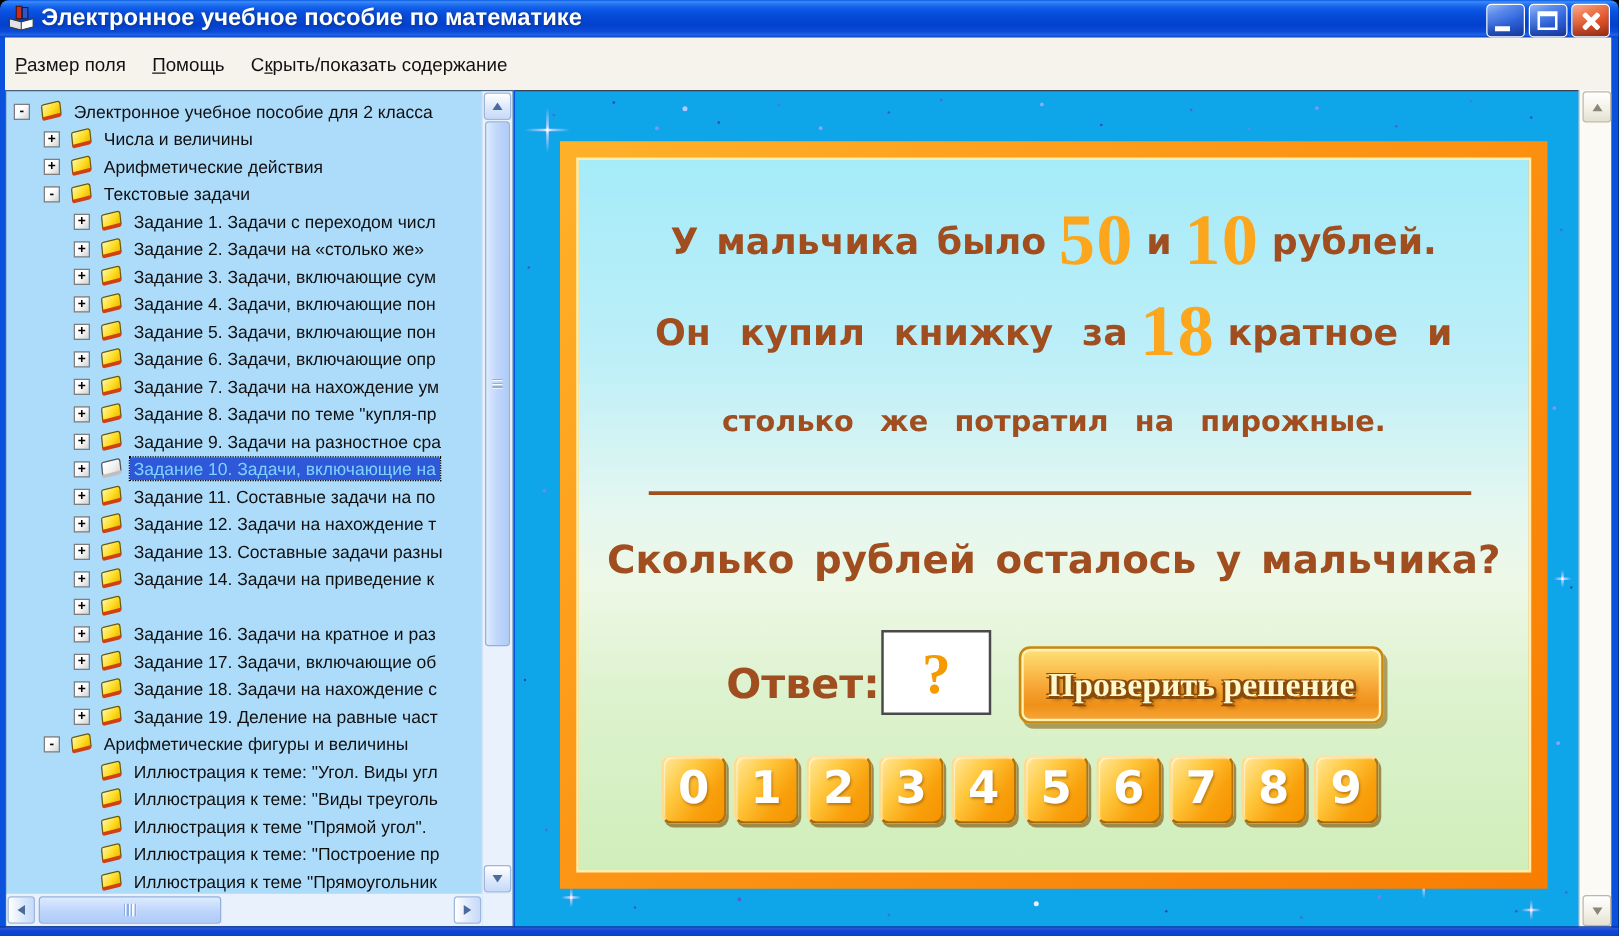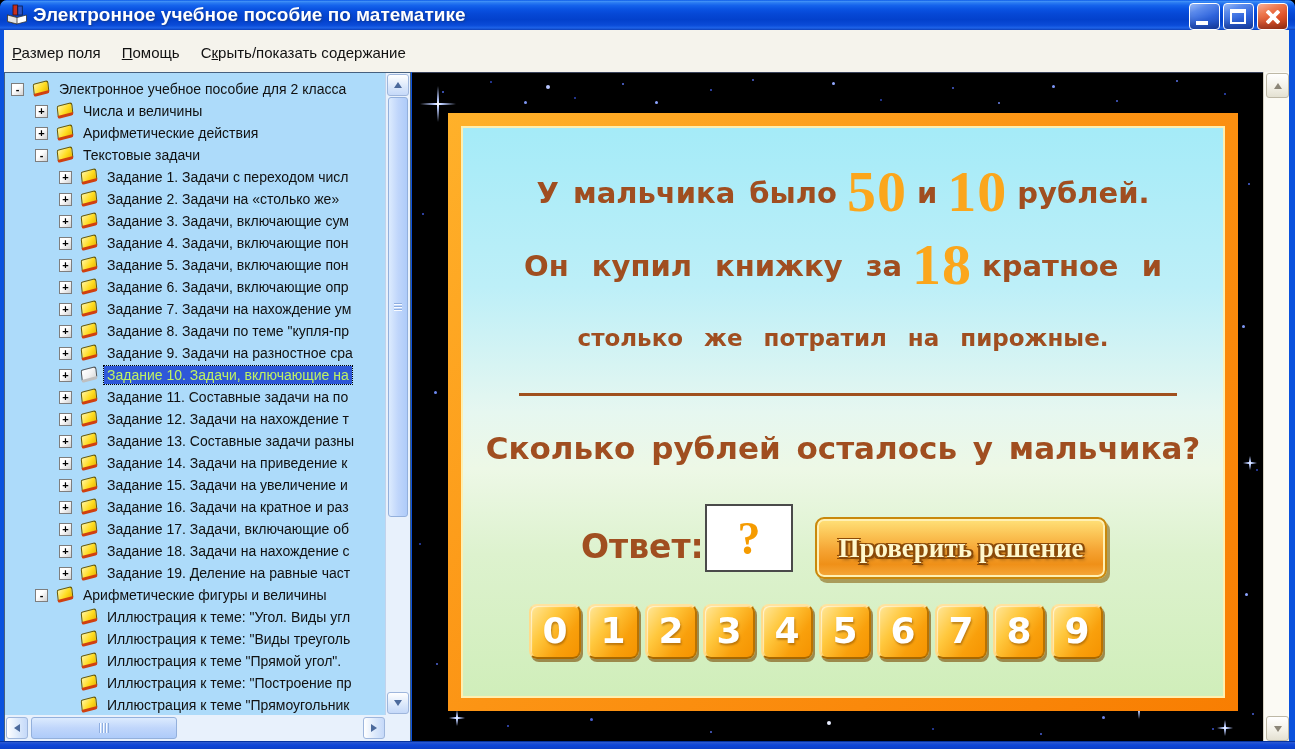--- a/index.html
+++ b/index.html
@@ -30,40 +30,40 @@
   .tree-panel{position:absolute;left:4px;top:72px;width:407px;height:670px;background:#ADDBFA;border:1px solid #46607E;box-sizing:border-box;overflow:hidden;}
   .tree-rows{position:absolute;left:0;top:0;right:24px;bottom:26px;overflow:hidden;padding-top:5px;}
   .tree-row{display:flex;align-items:center;height:22px;white-space:nowrap;font-size:14px;color:#101010;}
   .toggle{flex:0 0 auto;width:11px;height:11px;background:linear-gradient(135deg,#fff 40%,#D2D2D2);border:1px solid #7E7E7E;font:700 11px/10px "Liberation Sans",sans-serif;text-align:center;color:#000;margin-right:3px;}
   .toggle.hidden{visibility:hidden;}
   .book-icon{flex:0 0 auto;width:14px;height:10px;margin:0 7px 2px 6px;background:linear-gradient(135deg,#FFF4A2 0%,#FFDD22 55%,#E9B600 100%);border:1px solid #6B5A00;border-radius:2px 3px 2px 2px;transform:rotate(-14deg) skewX(-8deg);position:relative;}
   .book-icon::after{content:'';position:absolute;left:-1px;right:-1px;bottom:-2px;height:3px;background:#D04010;border-radius:0 0 2px 2px;}
   .book-icon.open{background:linear-gradient(135deg,#FFFFFF 0%,#F2F2F2 55%,#D8D8D8 100%);border-color:#555;}
   .book-icon.open::after{background:#BFBFBF;}
   .tree-label{padding:1px 3px;}
-  .tree-label.selected{background:#2E58D8;color:#bef264;outline:1px dotted #000;}
+  .tree-label.selected{background:#2E58D8;color:#7dd3fc;outline:1px dotted #000;}
 
   
   .tree-vscroll{position:absolute;top:0;right:0;width:24px;bottom:26px;background:#E8F1FC;border-left:1px solid #C2D3EC;}
   .tree-hscroll{position:absolute;left:0;bottom:0;height:26px;right:24px;background:#E8F1FC;}
   .corner{position:absolute;right:0;bottom:0;width:24px;height:26px;background:#E8F1FC;}
   .sb-btn{position:absolute;width:22px;height:22px;margin:1px;background:linear-gradient(180deg,#FFFFFF 0%,#DCE9FB 55%,#C5D9F9 100%);border:1px solid #9EB6DC;border-radius:3px;display:flex;align-items:center;justify-content:center;box-sizing:border-box;}
   .sb-btn.h{background:linear-gradient(90deg,#FFFFFF 0%,#DCE9FB 55%,#C5D9F9 100%);}
   .sb-thumb-v{position:absolute;left:2px;right:2px;top:24px;height:418px;background:linear-gradient(90deg,#DCEBFE 0%,#C0D6FB 50%,#AECBF9 100%);border:1px solid #93B0DC;border-radius:3px;}
   .sb-thumb-v::after{content:'';position:absolute;left:5px;right:5px;top:50%;height:8px;transform:translateY(-50%);background:repeating-linear-gradient(180deg,#8FAEE0 0 1px,rgba(255,255,255,.9) 1px 2px,transparent 2px 3px);}
   .sb-thumb-h{position:absolute;top:2px;bottom:2px;left:26px;width:144px;background:linear-gradient(180deg,#DCEBFE 0%,#C0D6FB 50%,#AECBF9 100%);border:1px solid #93B0DC;border-radius:3px;}
   .sb-thumb-h::after{content:'';position:absolute;top:5px;bottom:5px;left:50%;width:10px;transform:translateX(-50%);background:repeating-linear-gradient(90deg,#8FAEE0 0 1px,rgba(255,255,255,.9) 1px 2px,transparent 2px 3px);}
   .arr{width:0;height:0;border-style:solid;}
   .arr.up{border-width:0 4px 6px 4px;border-color:transparent transparent #4C6A9C transparent;}
   .arr.down{border-width:6px 4px 0 4px;border-color:#4C6A9C transparent transparent transparent;}
   .arr.left{border-width:4px 6px 4px 0;border-color:transparent #4C6A9C transparent transparent;}
   .arr.right{border-width:4px 0 4px 6px;border-color:transparent transparent transparent #4C6A9C;}
 
   
-  .main-panel{position:absolute;left:412px;top:72px;width:851px;height:670px;background:#000000;border-top:1px solid #39425A;box-sizing:border-box;overflow:hidden;}
+  .main-panel{position:absolute;left:412px;top:72px;width:851px;height:670px;background:#0ea5e9;border-top:1px solid #39425A;box-sizing:border-box;overflow:hidden;}
   .star{position:absolute;border-radius:50%;}
   .sparkle{position:absolute;}
   .sparkle::before{content:'';position:absolute;left:50%;top:0;width:2px;height:100%;transform:translateX(-50%);background:linear-gradient(180deg,transparent 0%,#B9CBFF 40%,#FFFFFF 50%,#B9CBFF 60%,transparent 100%);}
   .sparkle::after{content:'';position:absolute;top:50%;left:0;height:2px;width:100%;transform:translateY(-50%);background:linear-gradient(90deg,transparent 0%,#B9CBFF 40%,#FFFFFF 50%,#B9CBFF 60%,transparent 100%);}
 
   .card{position:absolute;left:36px;top:40px;width:790px;height:598px;box-sizing:border-box;padding:13px;background:linear-gradient(135deg,#FFB12A 0%,#FC9414 45%,#F87E02 100%);}
   .card-inner{position:relative;width:100%;height:100%;box-sizing:border-box;border:2px solid #FFEFAF;
     background:linear-gradient(180deg,#A5EBF8 0%,#BDEFF8 28%,#E6F7F0 50%,#EDF8E6 60%,#DDF2CE 75%,#D0EEBA 100%);}
   .p{position:absolute;left:0;width:100%;text-align:center;color:#A04E20;font-weight:bold;font-family:"DejaVu Sans",sans-serif;}
   .line1{top:36px;font-size:29px;line-height:56px;word-spacing:4px;}
@@ -215,21 +215,20 @@
           <span class="tree-label">Задание 13. Составные задачи разны</span>
         </div>
         <div class="tree-row" style="padding-left: 54px;">
           <span class="toggle">+</span>
           <span class="book-icon"></span>
           <span class="tree-label">Задание 14. Задачи на приведение к</span>
         </div>
         <div class="tree-row" style="padding-left: 54px;">
           <span class="toggle">+</span>
           <span class="book-icon"></span>
-          <span class="tree-label">Задание 15. Задачи на увеличение и</span>
         </div>
         <div class="tree-row" style="padding-left: 54px;">
           <span class="toggle">+</span>
           <span class="book-icon"></span>
           <span class="tree-label">Задание 16. Задачи на кратное и раз</span>
         </div>
         <div class="tree-row" style="padding-left: 54px;">
           <span class="toggle">+</span>
           <span class="book-icon"></span>
           <span class="tree-label">Задание 17. Задачи, включающие об</span>

